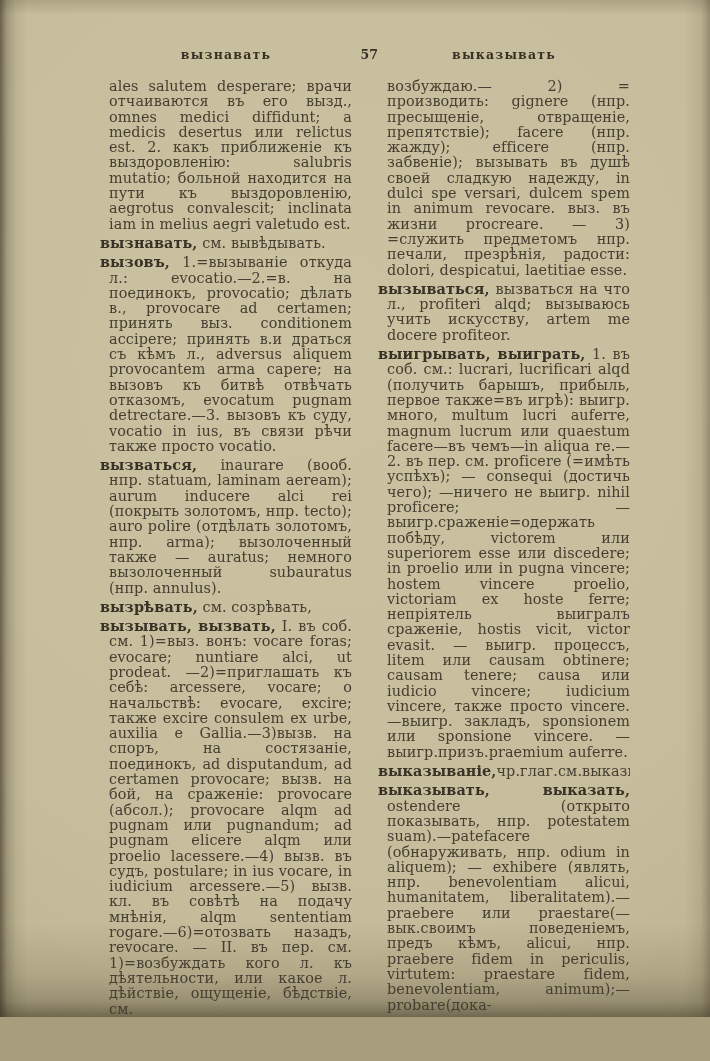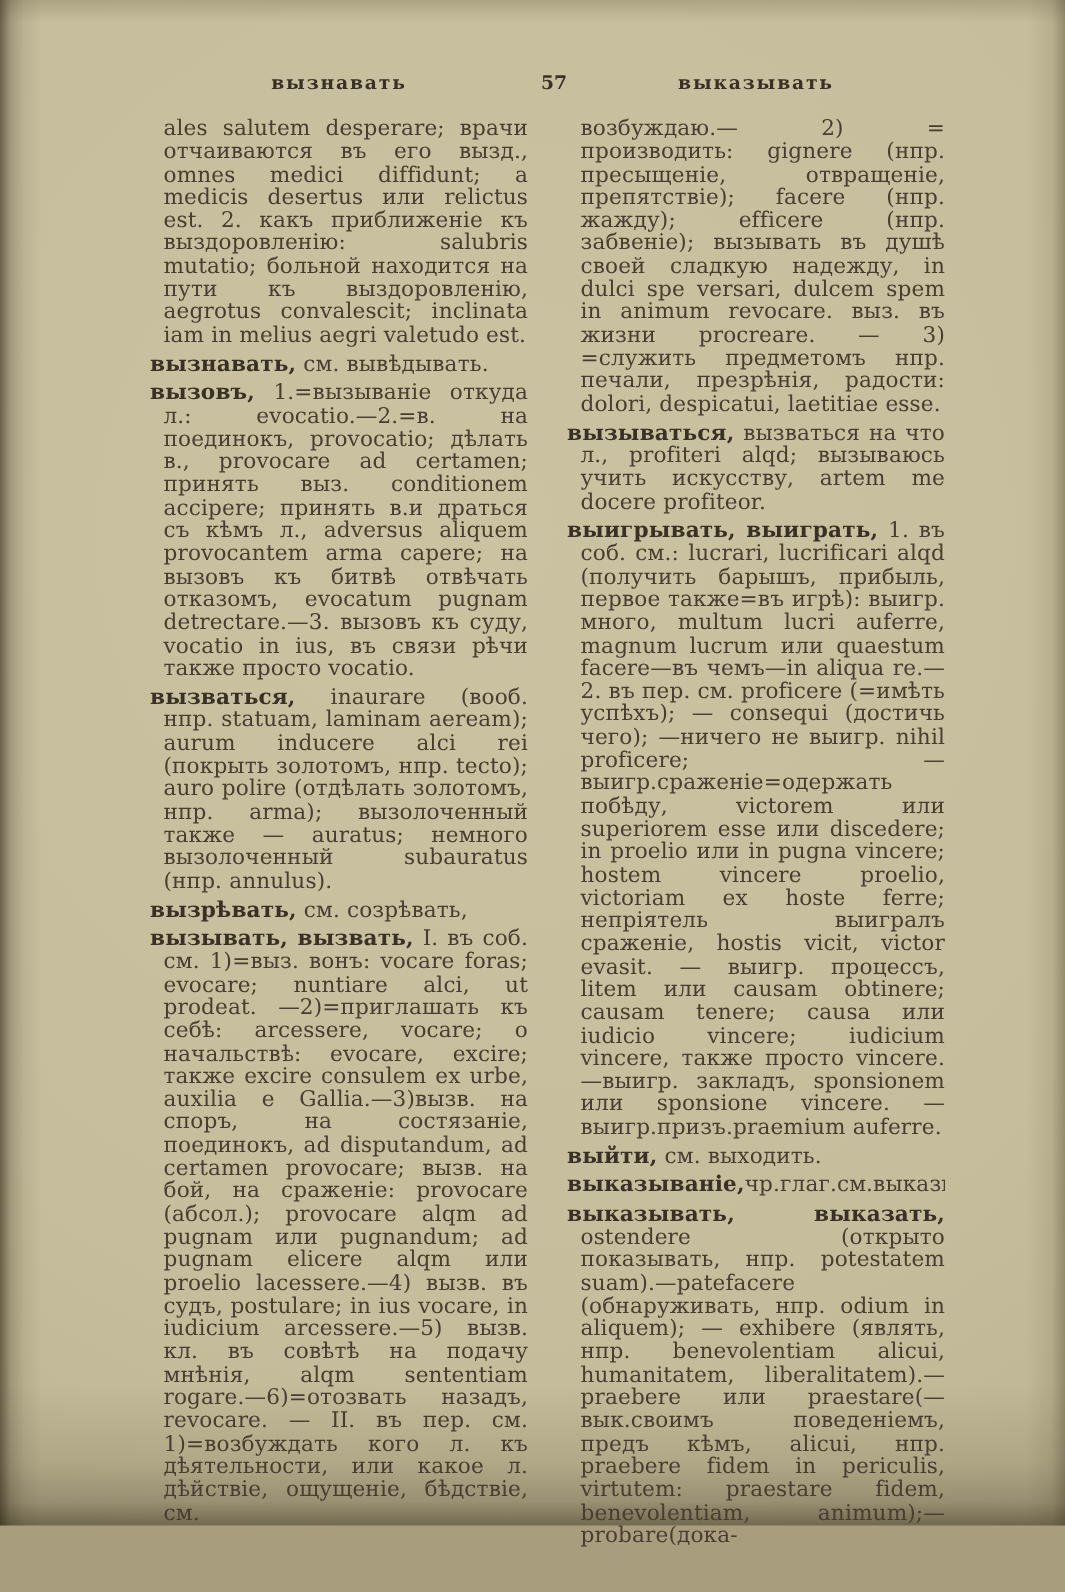--- a/index.html
+++ b/index.html
@@ -60,19 +60,18 @@
         <p><b>вызнавать,</b> см. вывѣдывать.</p>
         <p><b>вызовъ,</b> 1.=вызываніе откуда л.: evocatio.—2.=в. на поединокъ, provocatio; дѣлать в., provocare ad certamen; принять выз. conditionem accipere; принять в.и драться съ кѣмъ л., adversus aliquem provocantem arma capere; на вызовъ къ битвѣ отвѣчать отказомъ, evocatum pugnam detrectare.—3. вызовъ къ суду, vocatio in ius, въ связи рѣчи также просто vocatio.</p>
         <p><b>вызваться,</b> inaurare (вооб. нпр. statuam, laminam aeream); aurum inducere alci rei (покрыть золотомъ, нпр. tecto); auro polire (отдѣлать золотомъ, нпр. arma); вызолоченный также — auratus; немного вызолоченный subauratus (нпр. annulus).</p>
         <p><b>вызрѣвать,</b> см. созрѣвать,</p>
         <p><b>вызывать, вызвать,</b> I. въ соб. см. 1)=выз. вонъ: vocare foras; evocare; nuntiare alci, ut prodeat. —2)=приглашать къ себѣ: arcessere, vocare; о начальствѣ: evocare, excire; также excire consulem ex urbe, auxilia e Gallia.—3)вызв. на споръ, на состязаніе, поединокъ, ad disputandum, ad certamen provocare; вызв. на бой, на сраженіе: provocare (абсол.); provocare alqm ad pugnam или pugnandum; ad pugnam elicere alqm или proelio lacessere.—4) вызв. въ судъ, postulare; in ius vocare, in iudicium arcessere.—5) вызв. кл. въ совѣтѣ на подачу мнѣнія, alqm sententiam rogare.—6)=отозвать назадъ, revocare. — II. въ пер. см. 1)=возбуждать кого л. къ дѣятельности, или какое л. дѣйствіе, ощущеніе, бѣдствіе, см.</p>
       </div>
     <div class="col">
         <p class="cont">возбуждаю.— 2) = производить: gignere (нпр. пресыщеніе, отвращеніе, препятствіе); facere (нпр. жажду); efficere (нпр. забвеніе); вызывать въ душѣ своей сладкую надежду, in dulci spe versari, dulcem spem in animum revocare. выз. въ жизни procreare. — 3) =служить предметомъ нпр. печали, презрѣнія, радости: dolori, despicatui, laetitiae esse.</p>
         <p><b>вызываться,</b> вызваться на что л., profiteri alqd; вызываюсь учить искусству, artem me docere profiteor.</p>
         <p><b>выигрывать, выиграть,</b> 1. въ соб. см.: lucrari, lucrificari alqd (получить барышъ, прибыль, первое также=въ игрѣ): выигр. много, multum lucri auferre, magnum lucrum или quaestum facere—въ чемъ—in aliqua re.—2. въ пер. см. proficere (=имѣть успѣхъ); — consequi (достичь чего); —ничего не выигр. nihil proficere; —выигр.сраженіе=одержать побѣду, victorem или superiorem esse или discedere; in proelio или in pugna vincere; hostem vincere proelio, victoriam ex hoste ferre; непріятель выигралъ сраженіе, hostis vicit, victor evasit. — выигр. процессъ, litem или causam obtinere; causam tenere; causa или iudicio vincere; iudicium vincere, также просто vincere.—выигр. закладъ, sponsionem или sponsione vincere. —выигр.призъ.praemium auferre.</p>
-        <p><b>выйти,</b> см. выходить.</p>
         <p><b>выказываніе,</b>чр.глаг.см.выказывать.</p>
         <p><b>выказывать, выказать,</b> ostendere (открыто показывать, нпр. potestatem suam).—patefacere (обнаруживать, нпр. odium in aliquem); — exhibere (являть, нпр. benevolentiam alicui, humanitatem, liberalitatem).—praebere или praestare(—вык.своимъ поведеніемъ, предъ кѣмъ, alicui, нпр. praebere fidem in periculis, virtutem: praestare fidem, benevolentiam, animum);—probare(дока-</p>
       </div>
   </main>
 
 </div>
 
 </body></html>

